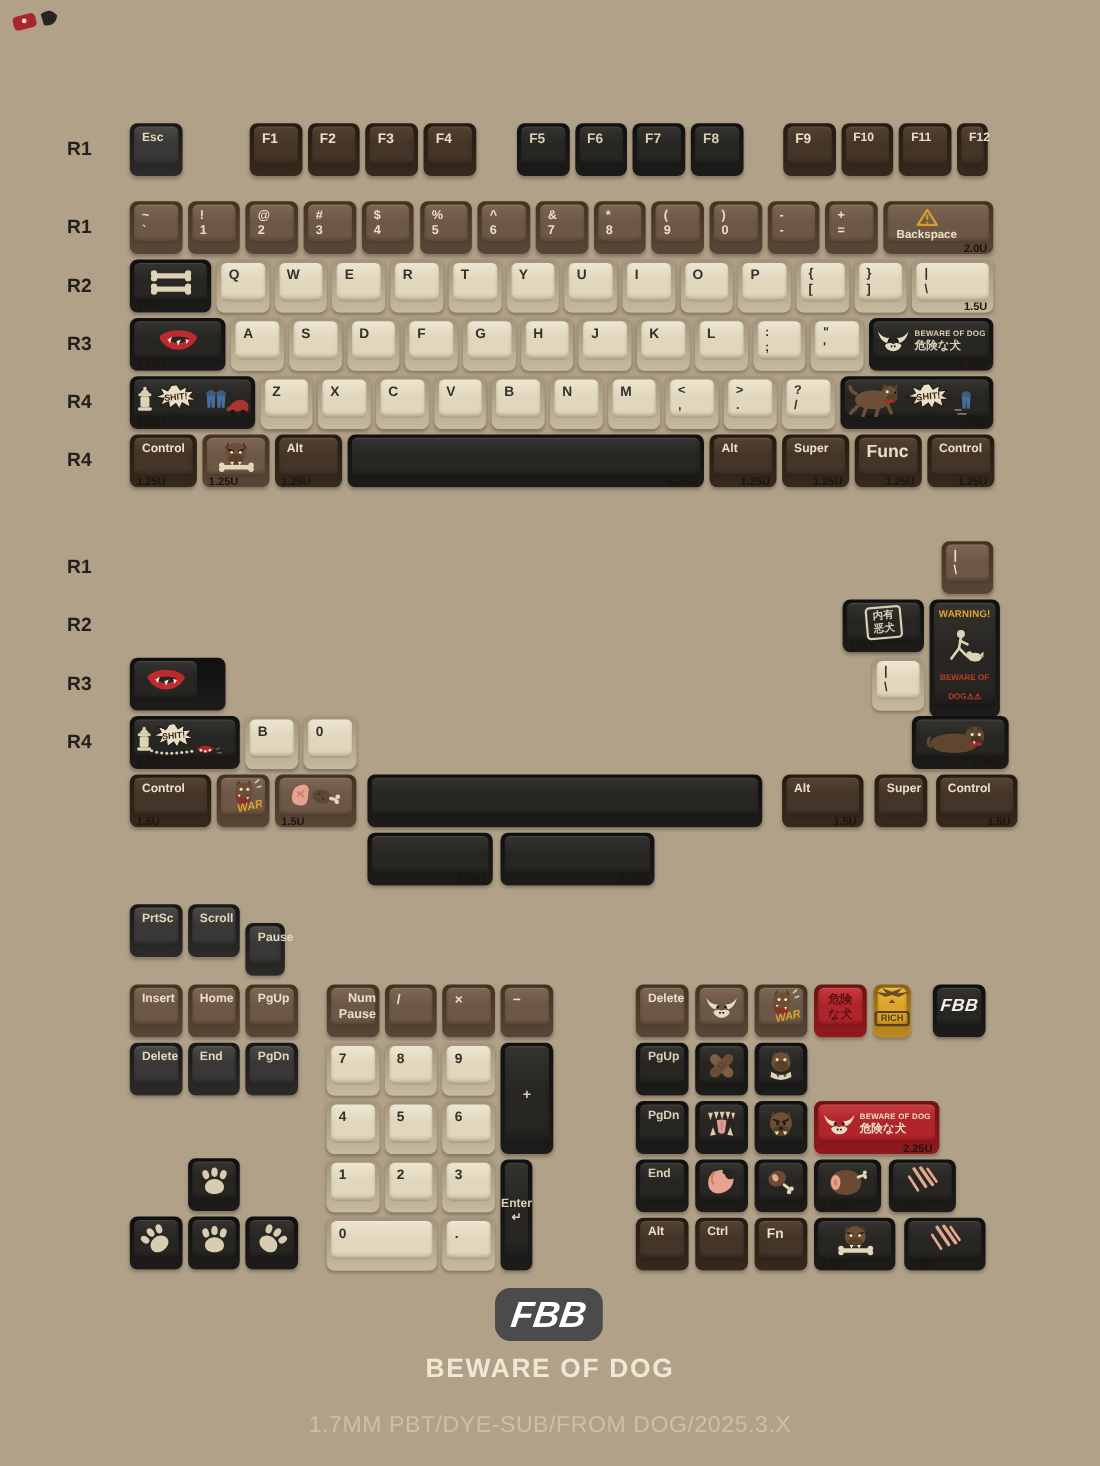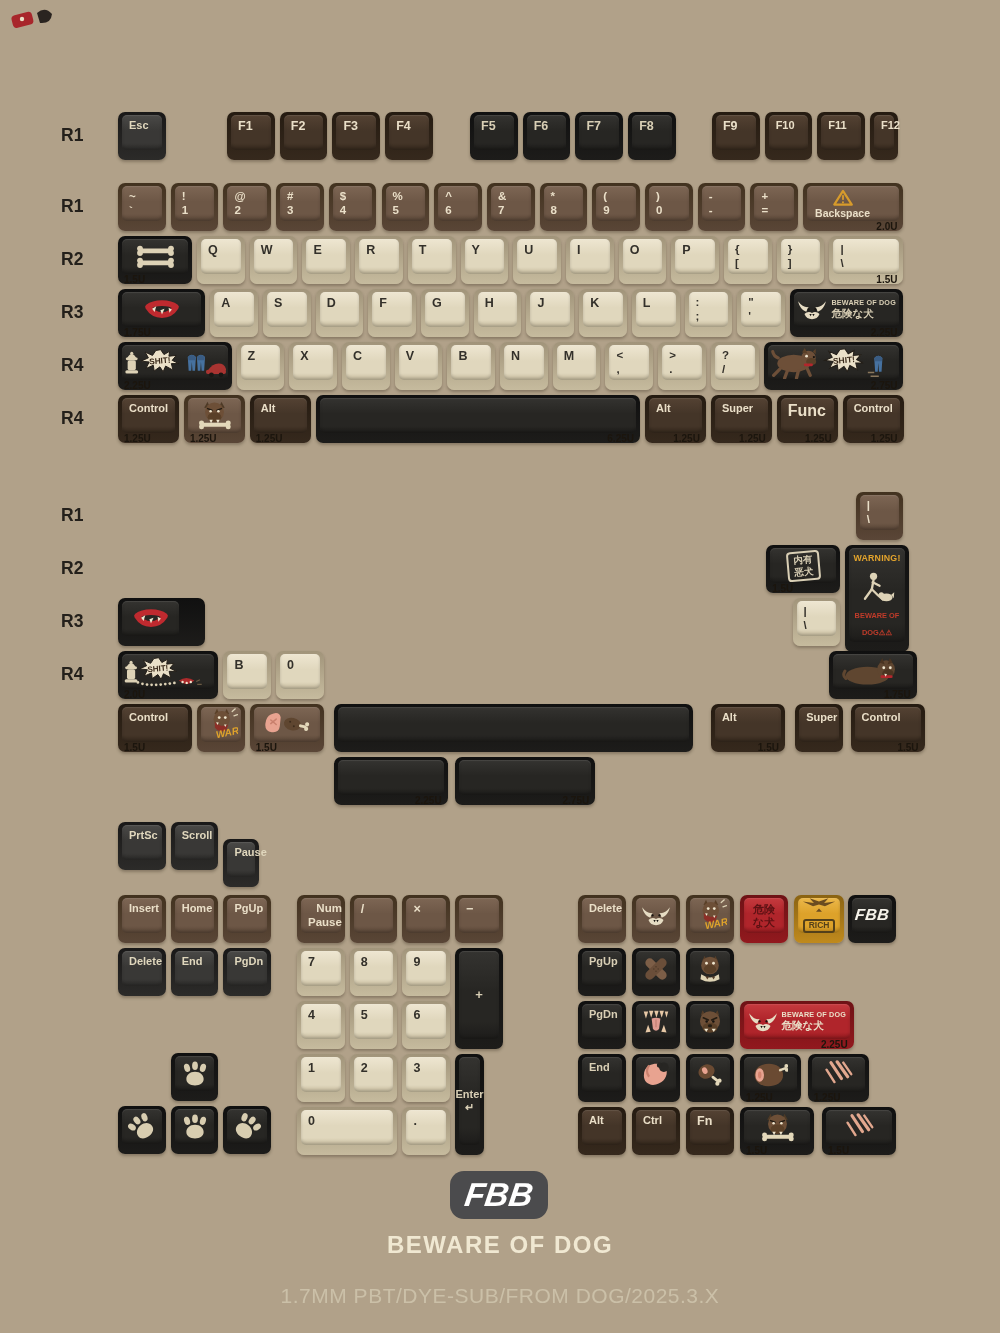--- a/index.html
+++ b/index.html
@@ -1251,21 +1251,21 @@
       </div>
     </div>
     <div class="key" style="left: 740.053px; top: 895px; width: 47.7px; height: 48px; background: linear-gradient(rgb(110, 18, 21) 0%, rgb(146, 25, 30) 100%);">
       <div class="ktop" style="background: linear-gradient(rgb(197, 58, 62) 0%, rgb(176, 37, 43) 45%, rgb(176, 37, 43) 80%, rgb(146, 25, 30) 100%); color: rgb(92, 17, 19);">
         <div class="cen" style="font-size: 11px;">
           <span>危険</span>
           <span>な犬</span>
         </div>
       </div>
     </div>
-    <div class="key" style="left: 794.07px; top: 895px; width: 50px; height: 48px; background: linear-gradient(rgb(138, 99, 18) 0%, rgb(192, 138, 29) 100%);">
+    <div class="key" style="left: 794.07px; top: 895px; width: 34px; height: 48px; background: linear-gradient(rgb(138, 99, 18) 0%, rgb(192, 138, 29) 100%);">
       <div class="ktop" style="background: linear-gradient(rgb(236, 184, 74) 0%, rgb(221, 162, 42) 45%, rgb(221, 162, 42) 80%, rgb(192, 138, 29) 100%); color: rgb(83, 64, 26);">
         <div class="cen">
           <span class="kicon"><svg width="34" height="14" viewBox="0 0 40 16">
               <path d="M20 4 L9 0 L14 5.5 L1 4 L13 9.5 L20 7.5 L27 9.5 L39 4 L26 5.5 L31 0 Z" fill="#6b4c20"></path>
               <path d="M20 4 L20 12 L16.5 16 L23.5 16 L20 12 Z" fill="#6b4c20"></path>
             </svg></span>
           <span class="richbox">RICH</span>
         </div>
       </div>
     </div>

